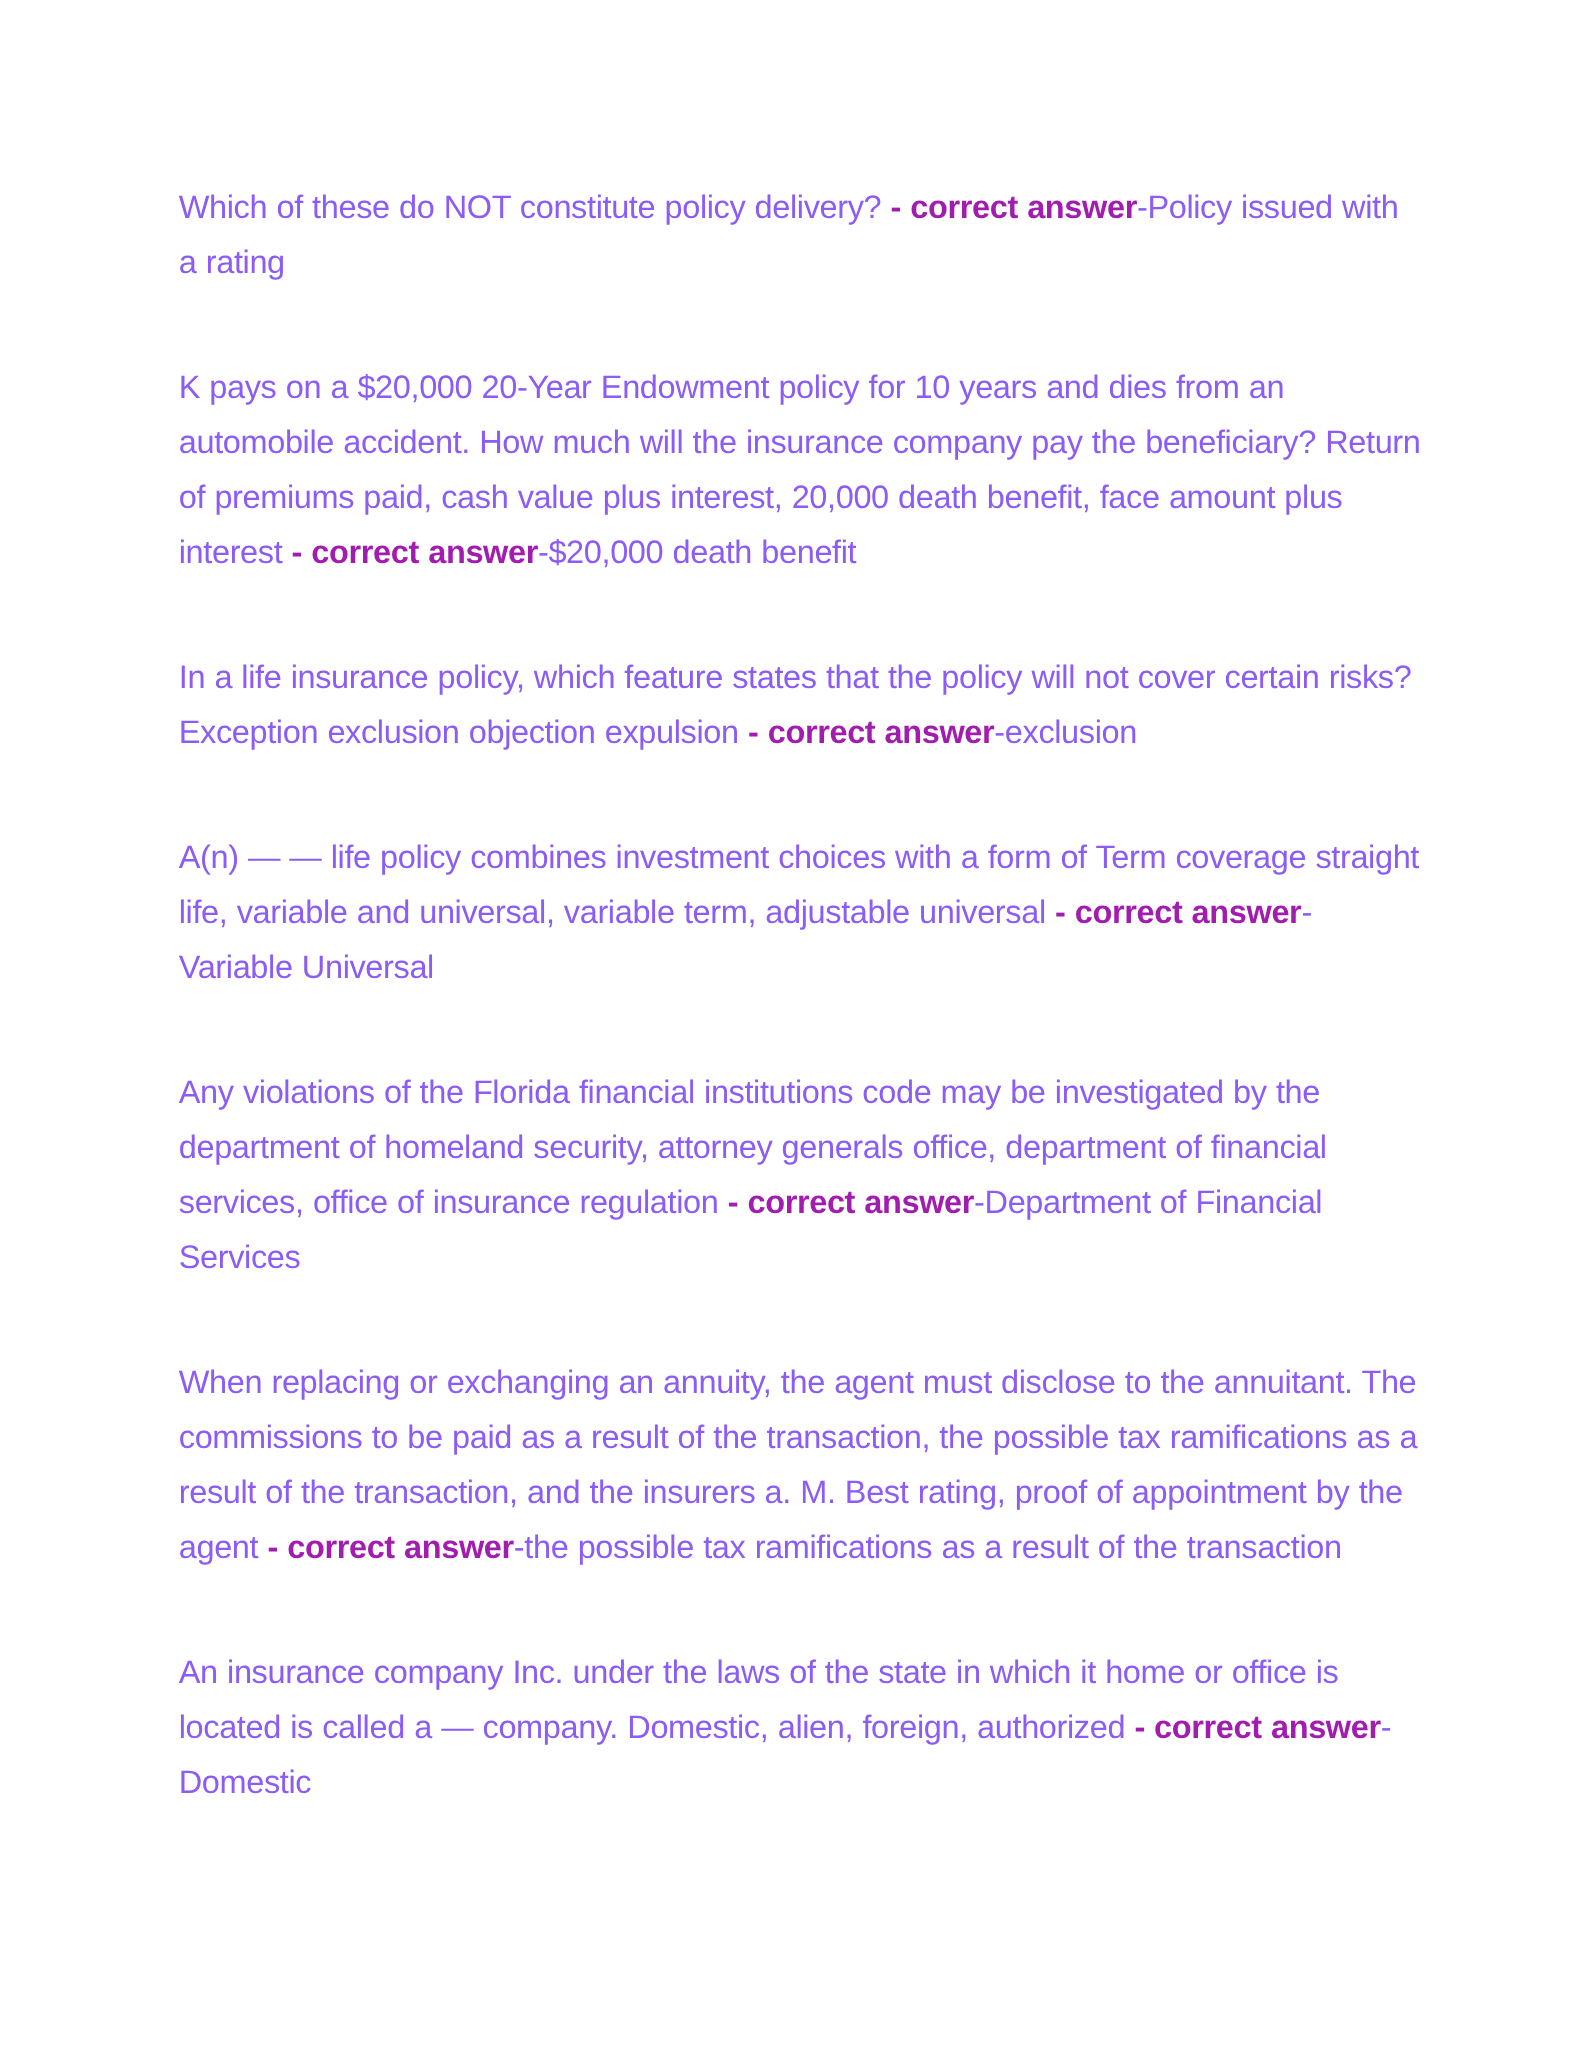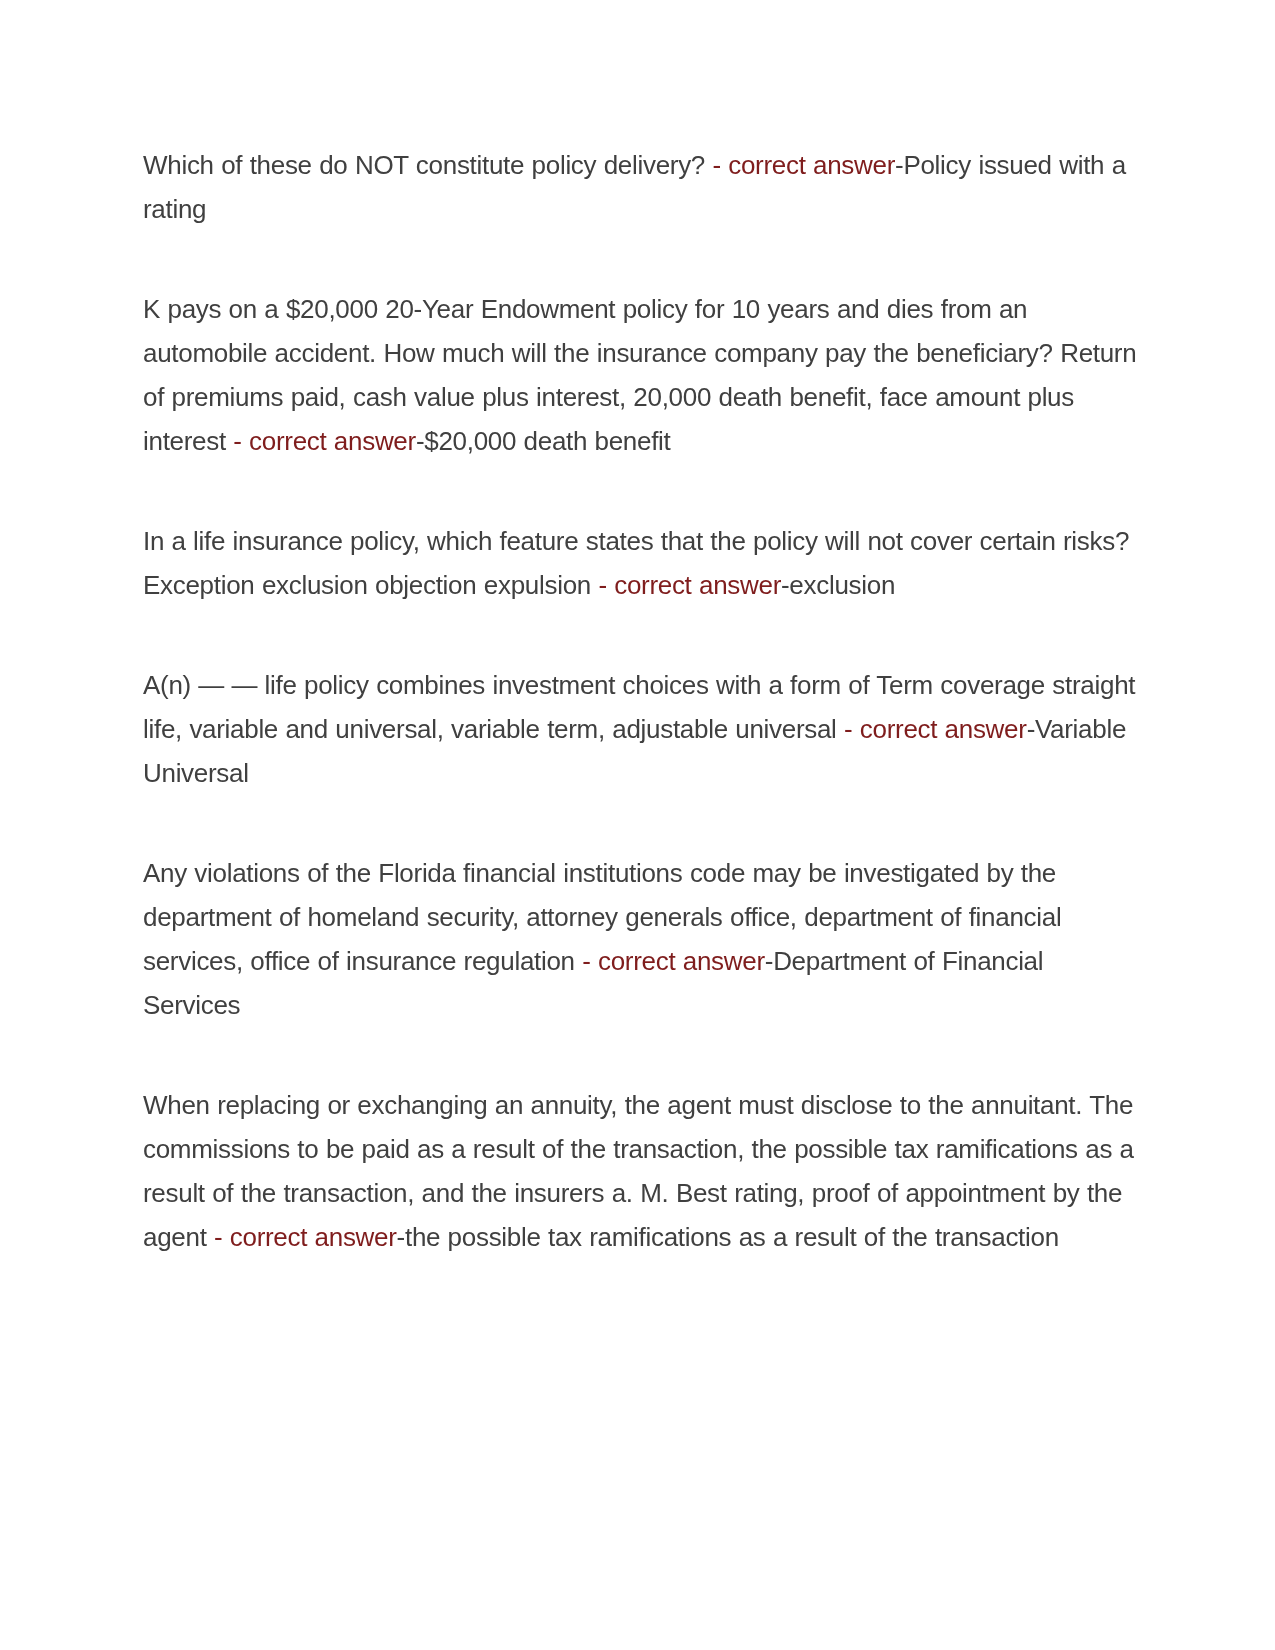--- a/index.html
+++ b/index.html
@@ -22,33 +22,34 @@
   }
   .doc-paragraph {
     margin: 0 0 56px 0;
     font-size: 26px;
     line-height: 44px;
     letter-spacing: -0.3px;
     color: #000000;
     word-spacing: 0.5px;
   }
   .seg-normal {
-    color: #404040;
+    color: #8b5cf6;
     font-weight: normal;
   }
   .seg-answer {
-    color: #7f1d1d;
-    font-weight: normal;
+    color: #a21caf;
+    font-weight: bold;
   }
 </style>
 </head>
 <body>
 
 <div class="page">
   <div id="doc-body">
       <p class="doc-paragraph"><span class="seg-normal">Which of these do NOT constitute policy delivery? </span><span class="seg-answer">- correct answer</span><span class="seg-normal">-Policy issued with a rating</span></p>
       <p class="doc-paragraph"><span class="seg-normal">K pays on a $20,000 20-Year Endowment policy for 10 years and dies from an automobile accident. How much will the insurance company pay the beneficiary? Return of premiums paid, cash value plus interest, 20,000 death benefit, face amount plus interest </span><span class="seg-answer">- correct answer</span><span class="seg-normal">-$20,000 death benefit</span></p>
       <p class="doc-paragraph"><span class="seg-normal">In a life insurance policy, which feature states that the policy will not cover certain risks? Exception exclusion objection expulsion </span><span class="seg-answer">- correct answer</span><span class="seg-normal">-exclusion</span></p>
       <p class="doc-paragraph"><span class="seg-normal">A(n) — — life policy combines investment choices with a form of Term coverage straight life, variable and universal, variable term, adjustable universal </span><span class="seg-answer">- correct answer</span><span class="seg-normal">-Variable Universal</span></p>
       <p class="doc-paragraph"><span class="seg-normal">Any violations of the Florida financial institutions code may be investigated by the department of homeland security, attorney generals office, department of financial services, office of insurance regulation </span><span class="seg-answer">- correct answer</span><span class="seg-normal">-Department of Financial Services</span></p>
       <p class="doc-paragraph"><span class="seg-normal">When replacing or exchanging an annuity, the agent must disclose to the annuitant. The commissions to be paid as a result of the transaction, the possible tax ramifications as a result of the transaction, and the insurers a. M. Best rating, proof of appointment by the agent </span><span class="seg-answer">- correct answer</span><span class="seg-normal">-the possible tax ramifications as a result of the transaction</span></p>
+      <p class="doc-paragraph"><span class="seg-normal">An insurance company Inc. under the laws of the state in which it home or office is located is called a — company. Domestic, alien, foreign, authorized </span><span class="seg-answer">- correct answer</span><span class="seg-normal">-Domestic</span></p>
     </div>
 </div>
 
 </body></html>

